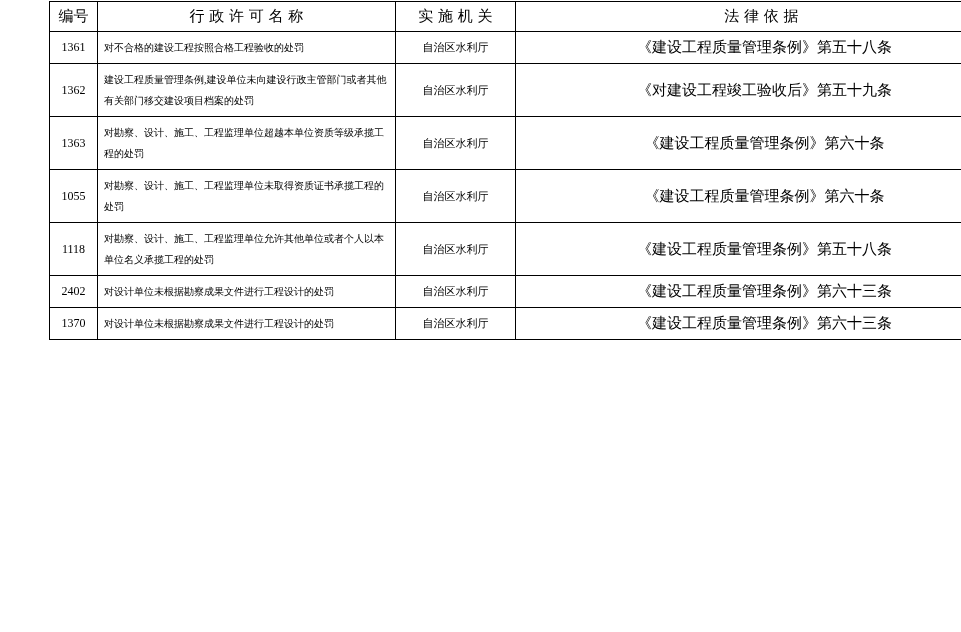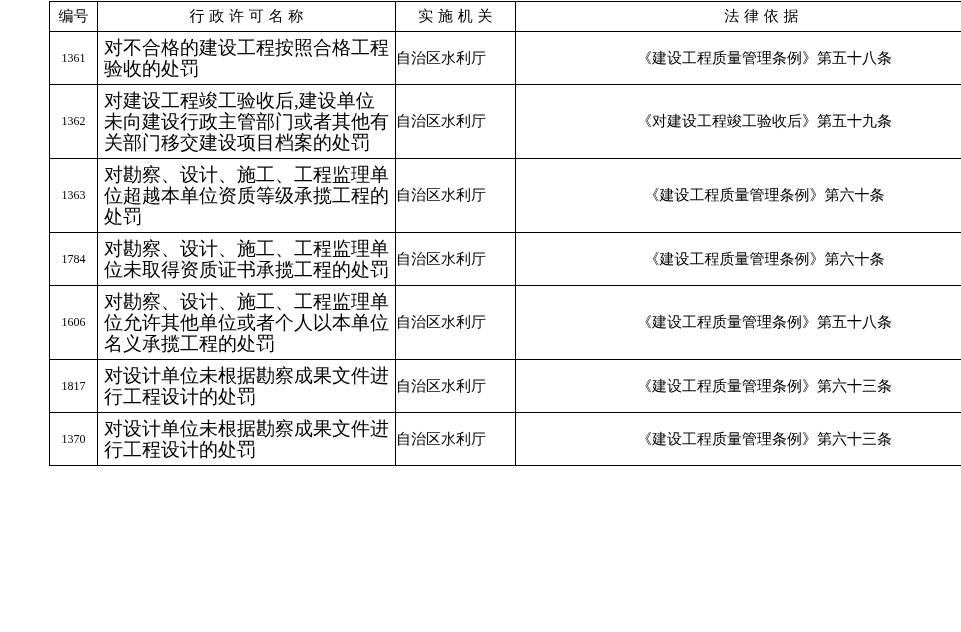--- a/index.html
+++ b/index.html
@@ -49,26 +49,27 @@
   thead td.hdr-num {
     letter-spacing: 0px;
   }
   tbody td.cell-num {
     text-align: center;
     font-size: 12px;
     font-family: "Liberation Serif", "DejaVu Serif", serif;
   }
   tbody td.cell-name {
     text-align: left;
-    font-size: 19px;
+    font-size: 10px;
     line-height: 21px;
     padding: 5px 4px 5px 6px;
   }
   tbody td.cell-org {
-    font-size: 15px;
+    text-align: center;
+    font-size: 11px;
   }
   tbody td.cell-basis {
     text-align: center;
     font-size: 15px;
     padding: 5px 4px 5px 10px;
     line-height: 21px;
   }
 </style>
 </head>
 <body>
@@ -91,44 +92,44 @@
     </thead>
     <tbody>
       <tr>
         <td class="cell-num">1361</td>
         <td class="cell-name">对不合格的建设工程按照合格工程验收的处罚</td>
         <td class="cell-org">自治区水利厅</td>
         <td class="cell-basis">《建设工程质量管理条例》第五十八条</td>
       </tr>
       <tr>
         <td class="cell-num">1362</td>
-        <td class="cell-name">对建设工程竣工验收后,建设单位未向建设行政主管部门或者其他有关部门移交建设项目档案的处罚</td>
+        <td class="cell-name">建设工程质量管理条例,建设单位未向建设行政主管部门或者其他有关部门移交建设项目档案的处罚</td>
         <td class="cell-org">自治区水利厅</td>
         <td class="cell-basis">《对建设工程竣工验收后》第五十九条</td>
       </tr>
       <tr>
         <td class="cell-num">1363</td>
         <td class="cell-name">对勘察、设计、施工、工程监理单位超越本单位资质等级承揽工程的处罚</td>
         <td class="cell-org">自治区水利厅</td>
         <td class="cell-basis">《建设工程质量管理条例》第六十条</td>
       </tr>
       <tr>
-        <td class="cell-num">1784</td>
+        <td class="cell-num">1055</td>
         <td class="cell-name">对勘察、设计、施工、工程监理单位未取得资质证书承揽工程的处罚</td>
         <td class="cell-org">自治区水利厅</td>
         <td class="cell-basis">《建设工程质量管理条例》第六十条</td>
       </tr>
       <tr>
-        <td class="cell-num">1606</td>
+        <td class="cell-num">1118</td>
         <td class="cell-name">对勘察、设计、施工、工程监理单位允许其他单位或者个人以本单位名义承揽工程的处罚</td>
         <td class="cell-org">自治区水利厅</td>
         <td class="cell-basis">《建设工程质量管理条例》第五十八条</td>
       </tr>
       <tr>
-        <td class="cell-num">1817</td>
+        <td class="cell-num">2402</td>
         <td class="cell-name">对设计单位未根据勘察成果文件进行工程设计的处罚</td>
         <td class="cell-org">自治区水利厅</td>
         <td class="cell-basis">《建设工程质量管理条例》第六十三条</td>
       </tr>
       <tr>
         <td class="cell-num">1370</td>
         <td class="cell-name">对设计单位未根据勘察成果文件进行工程设计的处罚</td>
         <td class="cell-org">自治区水利厅</td>
         <td class="cell-basis">《建设工程质量管理条例》第六十三条</td>
       </tr>

